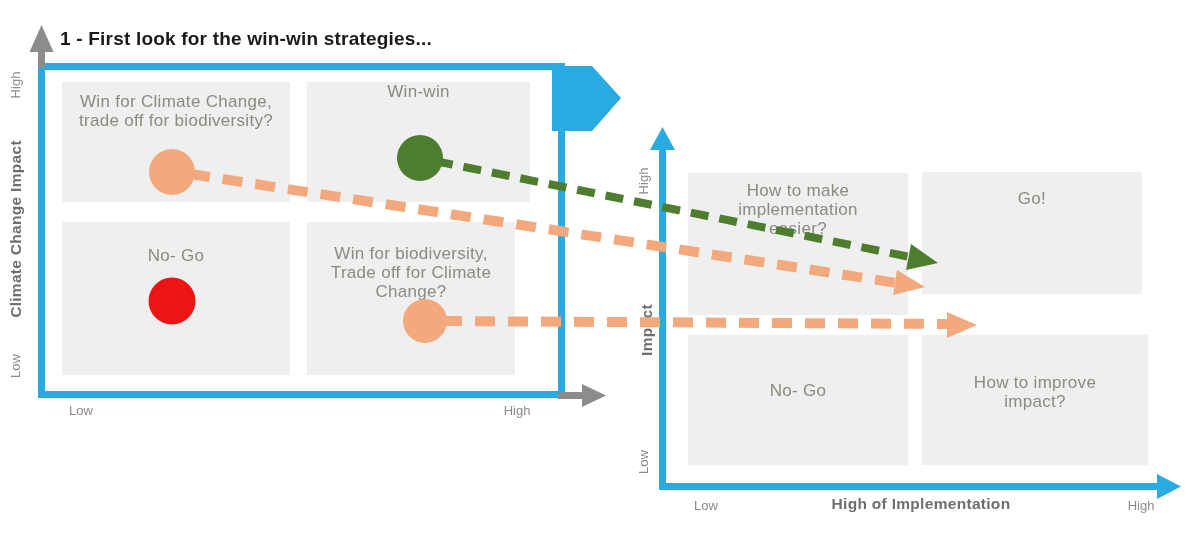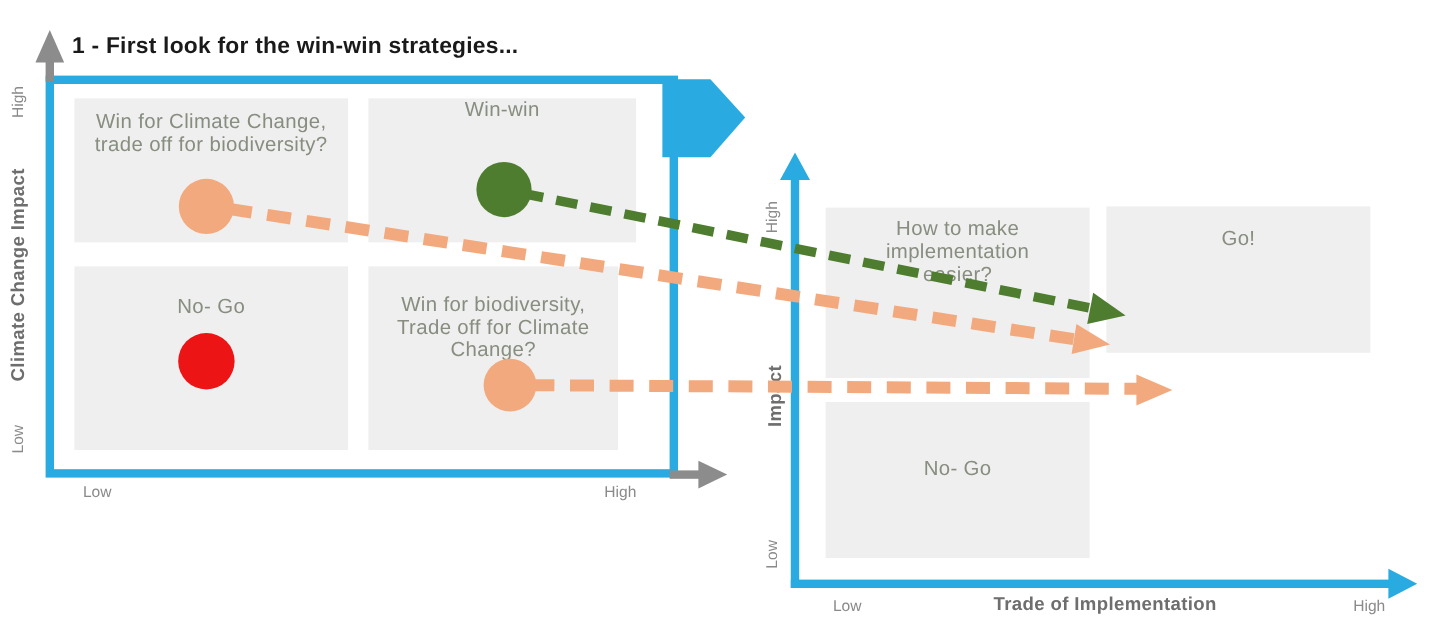--- a/index.html
+++ b/index.html
@@ -61,32 +61,36 @@
   <div class="abs quad r-tl">
     <div class="quad-label" style="margin-top:8px">How to make implementation
 easier?</div>
   </div>
   <div class="abs quad r-tr">
     <div class="quad-label" style="margin-top:17px">Go!</div>
   </div>
   <div class="abs quad r-bl">
     <div class="quad-label" style="margin-top:46px">No- Go</div>
   </div>
+  <div class="abs quad r-br">
+    <div class="quad-label" style="margin-top:38px">How to improve
+impact?</div>
+  </div>
 
   <div class="abs vlabel tick" style="left:15px; top:85px">High</div>
   <div class="abs vlabel axis-title" style="left:16px; top:229px">Climate Change Impact</div>
   <div class="abs vlabel tick" style="left:15px; top:366px">Low</div>
   <div class="abs hlabel tick" style="left:81px; top:410px">Low</div>
   <div class="abs hlabel tick" style="left:517px; top:410px">High</div>
 
   <div class="abs vlabel tick" style="left:643px; top:181px">High</div>
   <div class="abs vlabel axis-title" style="left:647px; top:330px">Impact</div>
   <div class="abs vlabel tick" style="left:643px; top:462px">Low</div>
   <div class="abs hlabel tick" style="left:706px; top:505px">Low</div>
-  <div class="abs hlabel axis-title" style="left:921px; top:504px">Trade of Implementation</div>
+  <div class="abs hlabel axis-title" style="left:921px; top:504px">High of Implementation</div>
   <div class="abs hlabel tick" style="left:1141px; top:505px">High</div>
 
   <svg id="overlay" class="abs" width="1200" height="535" viewBox="0 0 1200 535">
 
     <rect x="38" y="44" width="7" height="24" fill="#8C8C8C"></rect>
     <polygon points="41.5,25 29.5,52 53.5,52" fill="#8C8C8C"></polygon>
     <rect x="558" y="392" width="27" height="7" fill="#8C8C8C"></rect>
     <polygon points="606,395.5 582,384 582,407" fill="#8C8C8C"></polygon>
 
     <polygon points="552,66 592,66 621,98 592,131 552,131" fill="#29ABE2"></polygon>

